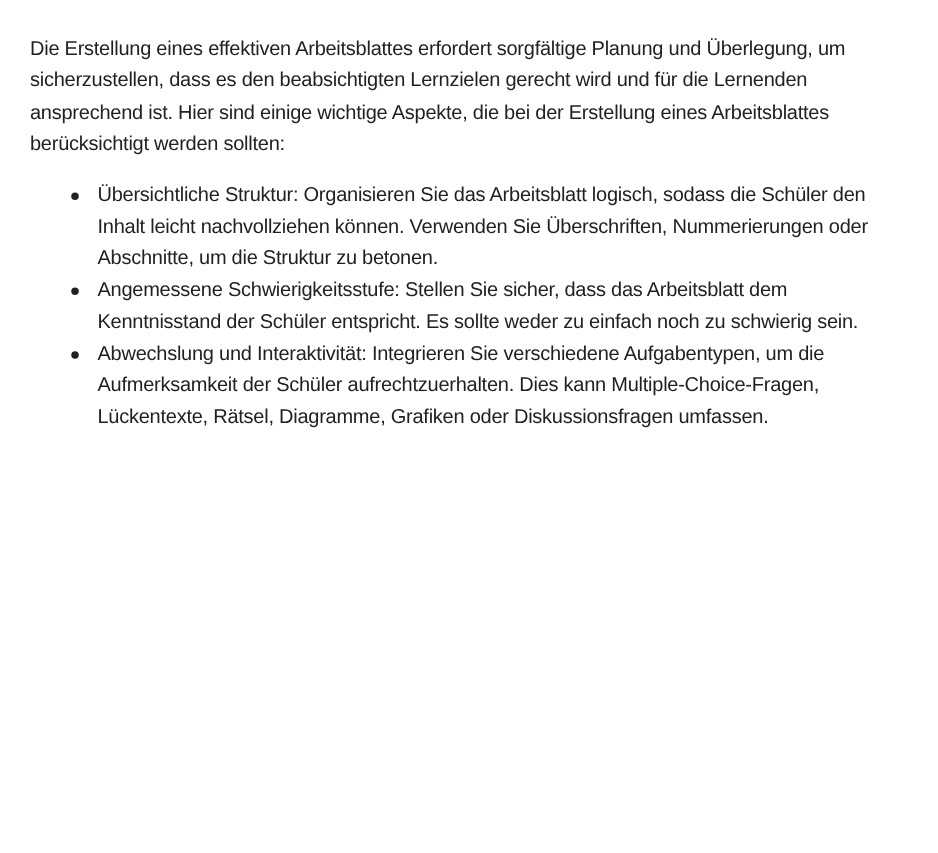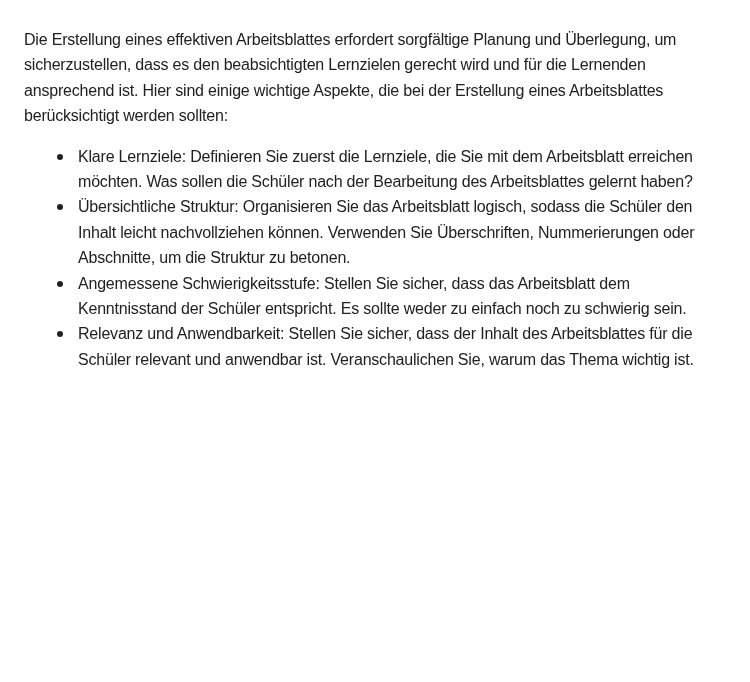--- a/index.html
+++ b/index.html
@@ -45,18 +45,17 @@
     border-radius: 50%;
     background: #212121;
   }
 </style>
 </head>
 <body>
 
 <div class="doc">
   <p class="intro">Die Erstellung eines effektiven Arbeitsblattes erfordert sorgfältige Planung und Überlegung, um sicherzustellen, dass es den beabsichtigten Lernzielen gerecht wird und für die Lernenden ansprechend ist. Hier sind einige wichtige Aspekte, die bei der Erstellung eines Arbeitsblattes berücksichtigt werden sollten:</p>
   <ul class="bullets">
-    <li>Klare Lernziele: Definieren Sie zuerst die Lernziele, die Sie mit dem Arbeitsblatt erreichen möchten. Was sollen die Schüler nach der Bearbeitung des Arbeitsblattes gelernt haben?</li>
     <li>Übersichtliche Struktur: Organisieren Sie das Arbeitsblatt logisch, sodass die Schüler den Inhalt leicht nachvollziehen können. Verwenden Sie Überschriften, Nummerierungen oder Abschnitte, um die Struktur zu betonen.</li>
     <li>Angemessene Schwierigkeitsstufe: Stellen Sie sicher, dass das Arbeitsblatt dem Kenntnisstand der Schüler entspricht. Es sollte weder zu einfach noch zu schwierig sein.</li>
-    <li>Relevanz und Anwendbarkeit: Stellen Sie sicher, dass der Inhalt des Arbeitsblattes für die Schüler relevant und anwendbar ist. Veranschaulichen Sie, warum das Thema wichtig ist.</li>
+    <li>Abwechslung und Interaktivität: Integrieren Sie verschiedene Aufgabentypen, um die Aufmerksamkeit der Schüler aufrechtzuerhalten. Dies kann Multiple-Choice-Fragen, Lückentexte, Rätsel, Diagramme, Grafiken oder Diskussionsfragen umfassen.</li>
   </ul>
 </div>
 
 </body></html>

